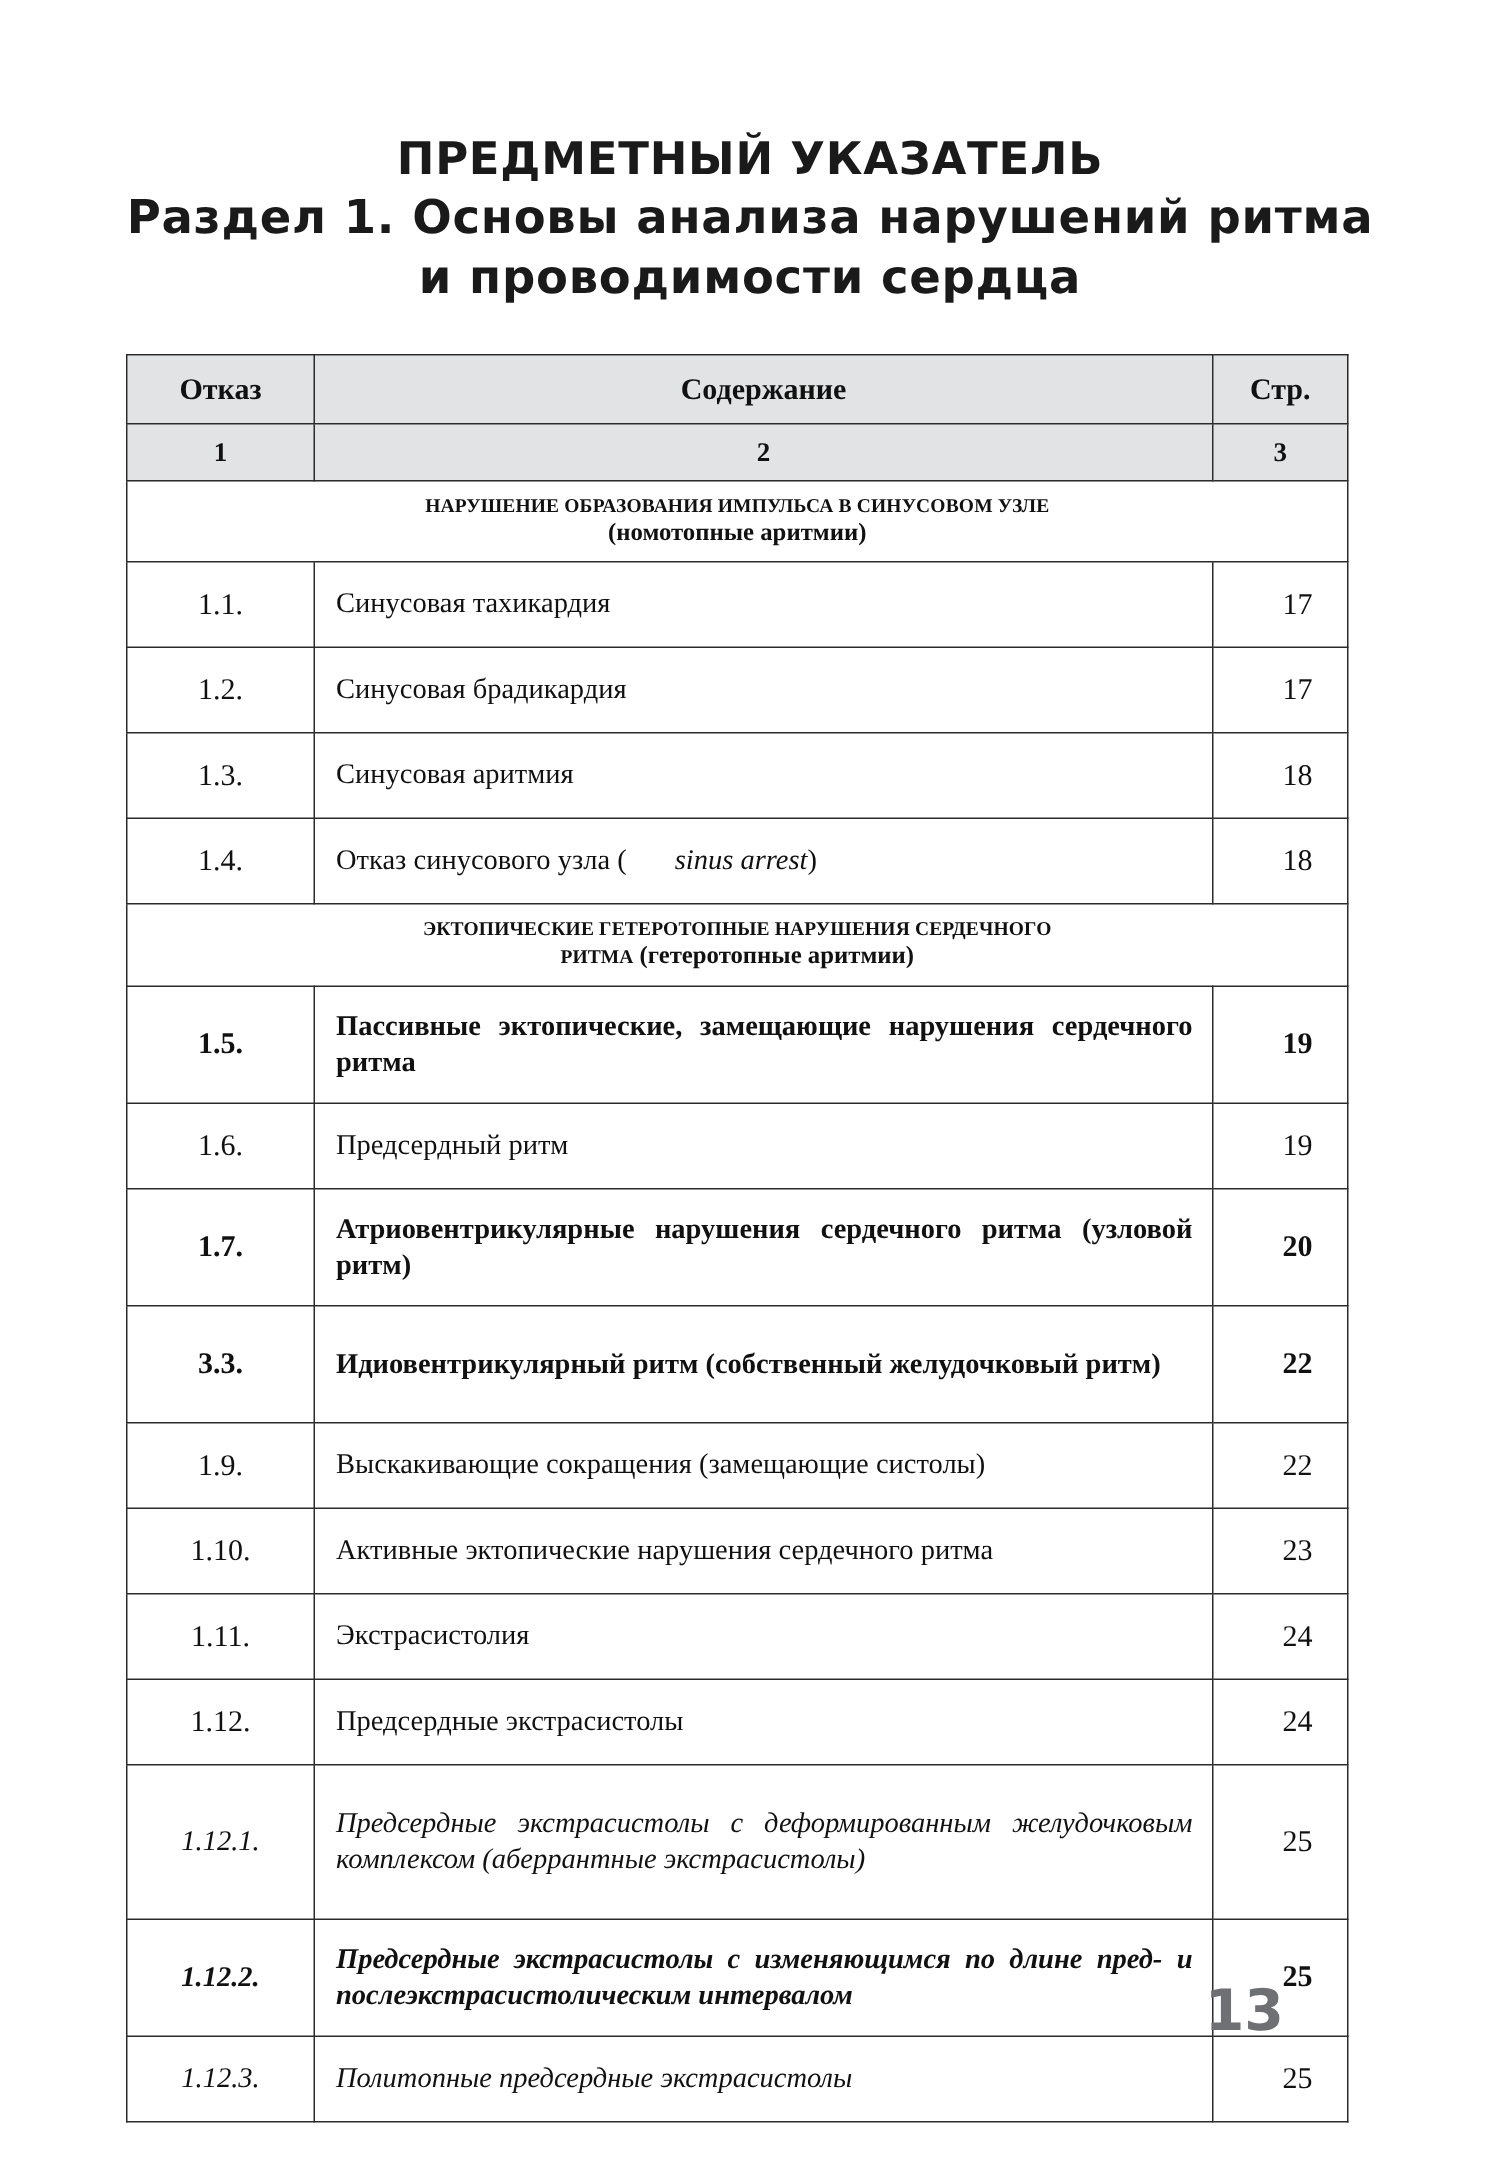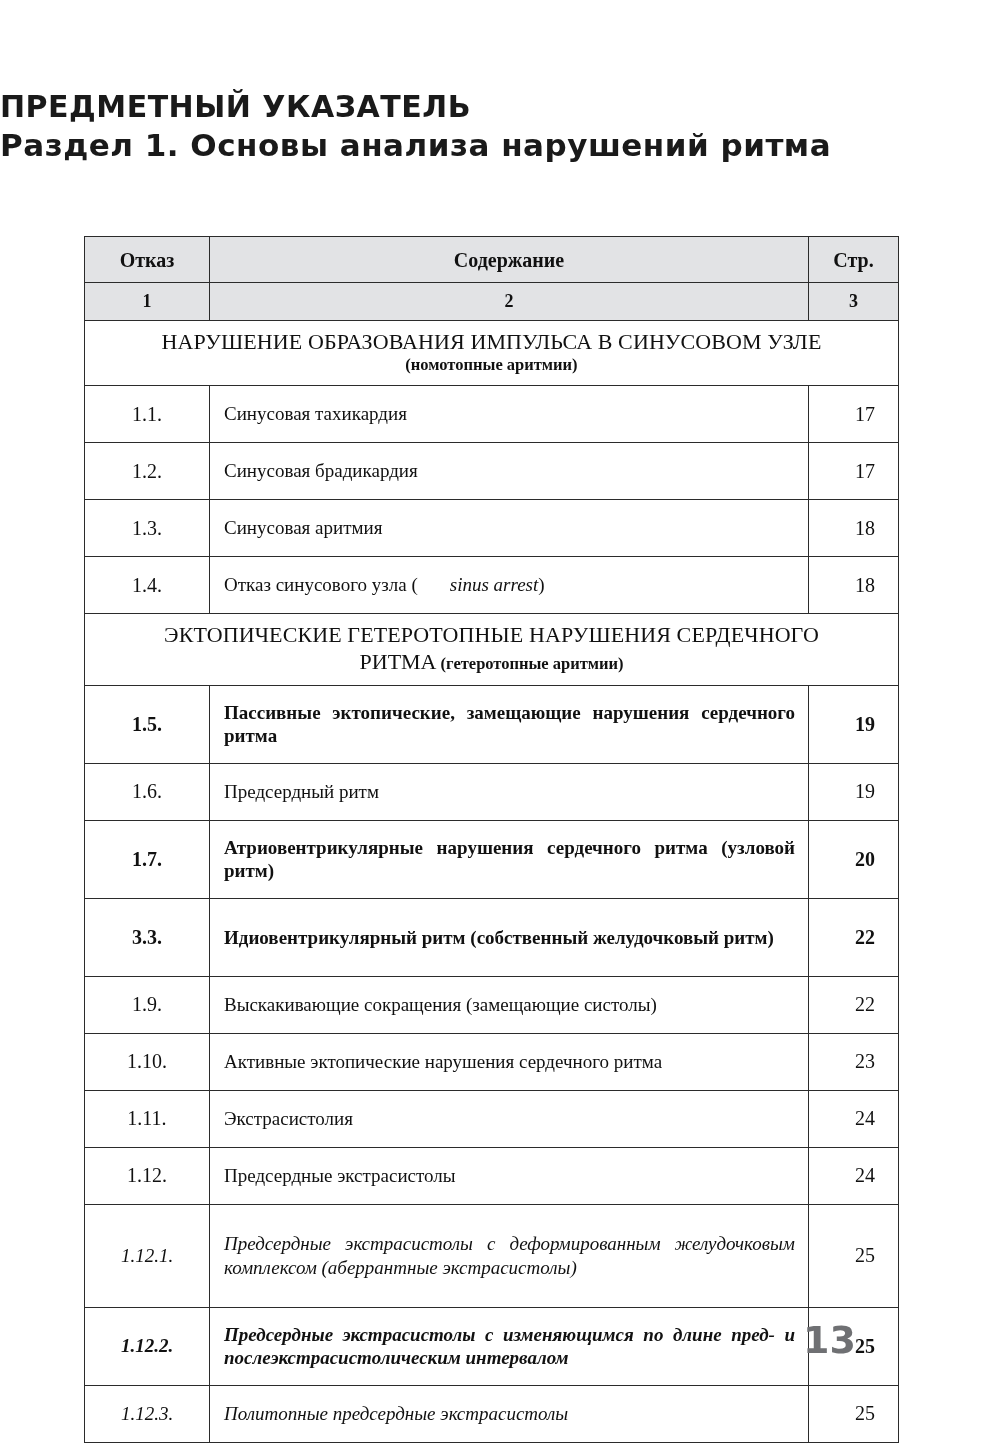--- a/index.html
+++ b/index.html
@@ -16,20 +16,21 @@
     color: #111111;
     overflow: hidden;
   }
 
   
   .page-header {
     position: absolute;
     left: 0;
     top: 88px;
     width: 1000px;
+    text-align: center;
   }
   .title-line {
     font-family: "DejaVu Sans", "Liberation Sans", sans-serif;
     font-weight: bold;
     color: #1a1a1a;
     letter-spacing: 0.5px;
     line-height: 1.28;
   }
   .title-line.t1 { font-size: 30px; }
   .title-line.t2 { font-size: 31px; }
@@ -76,22 +77,22 @@
     line-height: 1.1;
   }
 
   
   tr.section-row td {
     text-align: center;
     padding: 8px 14px 10px 14px;
     line-height: 1.2;
   }
   .sec-main {
-    font-weight: normal;
-    font-size: 22px;
+    font-weight: bold;
+    font-size: 13px;
     letter-spacing: 0.1px;
   }
   .sec-sub {
     font-weight: bold;
     font-size: 16.5px;
   }
 
   
   tr.data-row td.idx {
     text-align: center;
@@ -130,20 +131,21 @@
     font-size: 38px;
     color: #6f7073;
   }
 </style>
 </head>
 <body>
 
 <div class="page-header">
   <div class="title-line t1">ПРЕДМЕТНЫЙ УКАЗАТЕЛЬ</div>
   <div class="title-line t2">Раздел 1. Основы анализа нарушений ритма</div>
+  <div class="title-line t3">и проводимости сердца</div>
 </div>
 
 <div class="toc-wrap">
 <table class="toc">
   <colgroup>
     <col class="c-index">
     <col class="c-content">
     <col class="c-page">
   </colgroup>
   <tbody>

